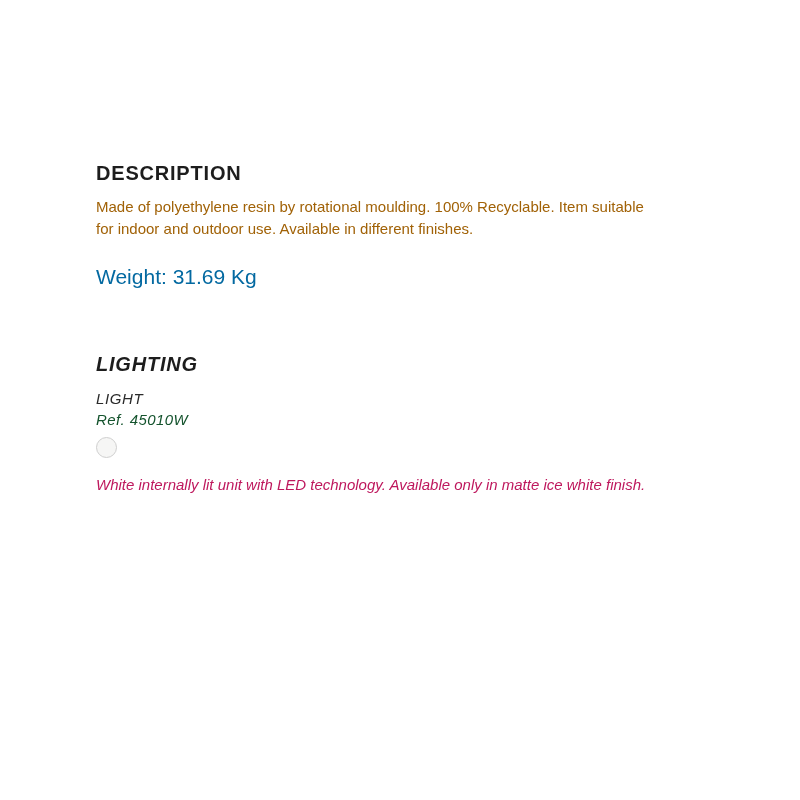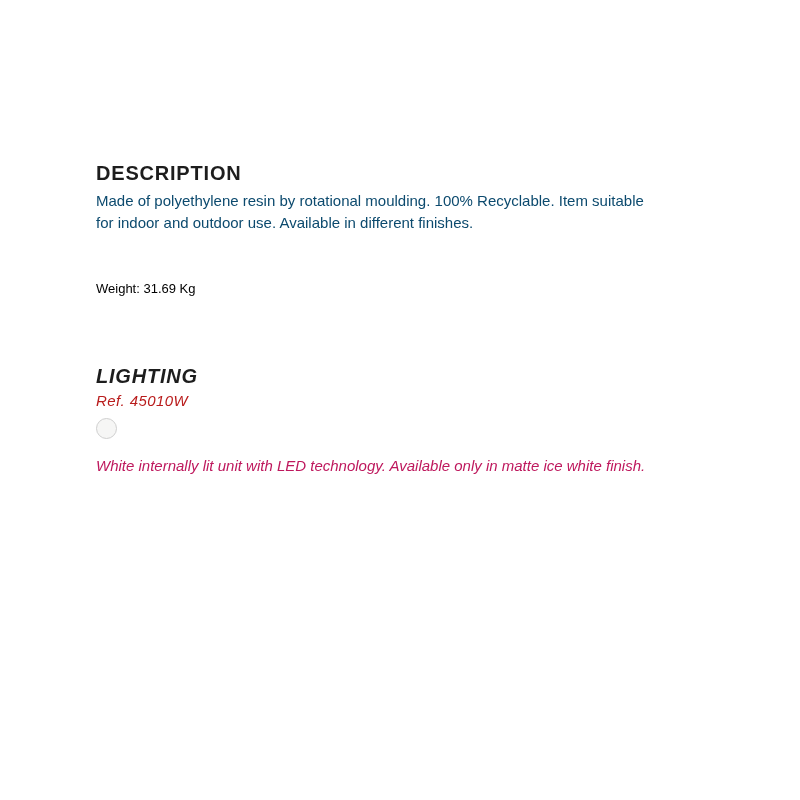--- a/index.html
+++ b/index.html
@@ -17,48 +17,48 @@
     padding: 160px 4px 0 96px;
   }
   .section-heading {
     font-size: 20px;
     font-weight: 800;
     letter-spacing: 0.8px;
     color: #1d1d1d;
     line-height: 26px;
   }
   .desc-body {
-    margin-top: 4px;
+    margin-top: 10px;
     font-size: 15px;
     line-height: 22px;
-    color: #0c4a6e;
+    color: #a16207;
     max-width: 548px;
   }
   .weight-line {
-    margin-top: 45px;
-    font-size: 13px;
+    margin-top: 27px;
+    font-size: 21px;
     line-height: 20px;
-    color: #000000;
+    color: #0369a1;
   }
   .lighting-section {
     margin-top: 64px;
     font-style: italic;
   }
   .option-name {
     margin-top: 13px;
     font-size: 15px;
     letter-spacing: 0.6px;
     color: #2a2a2a;
     line-height: 18px;
   }
   .option-ref {
     margin-top: 3px;
     font-size: 15px;
     letter-spacing: 0.4px;
-    color: #b91c1c;
+    color: #14532d;
     line-height: 18px;
   }
   .swatch {
     margin-top: 8px;
     width: 21px;
     height: 21px;
     border-radius: 50%;
     border: 1.5px solid #cfcfcf;
     background: #f6f6f5;
     cursor: pointer;
@@ -80,20 +80,21 @@
   <section>
     <h2 class="section-heading">DESCRIPTION</h2>
     <p class="desc-body">Made of polyethylene resin by rotational moulding. 100% Recyclable. Item suitable for indoor and outdoor use. Available in different finishes.</p>
     <p class="weight-line">Weight: 31.69 Kg</p>
   </section>
 
   <section class="lighting-section">
     <h2 class="section-heading">LIGHTING</h2>
 
     <div>
+      <div class="option-name">LIGHT</div>
       <div class="option-ref">Ref. 45010W</div>
       <span class="swatch"></span>
     </div>
 
     <p class="lighting-desc">White internally lit unit with LED technology. Available only in matte ice white finish.</p>
   </section>
 
 </div>
 
 </body></html>

